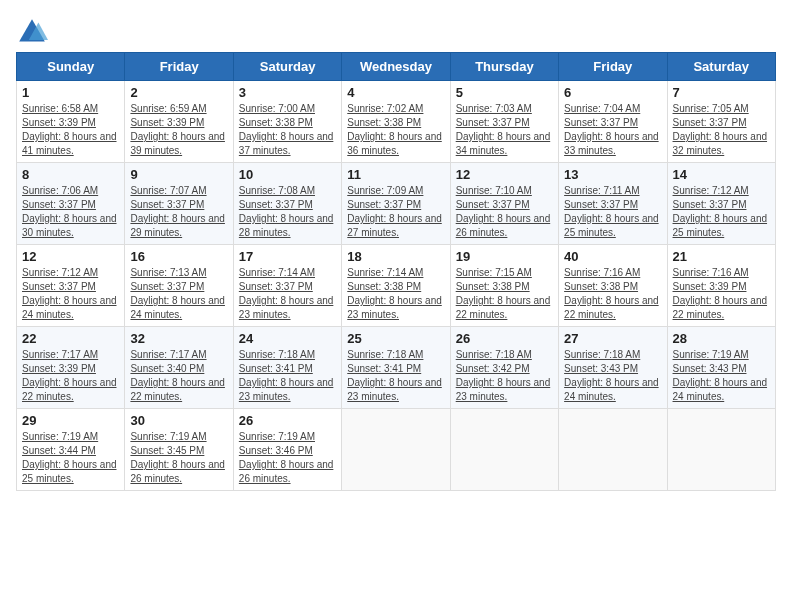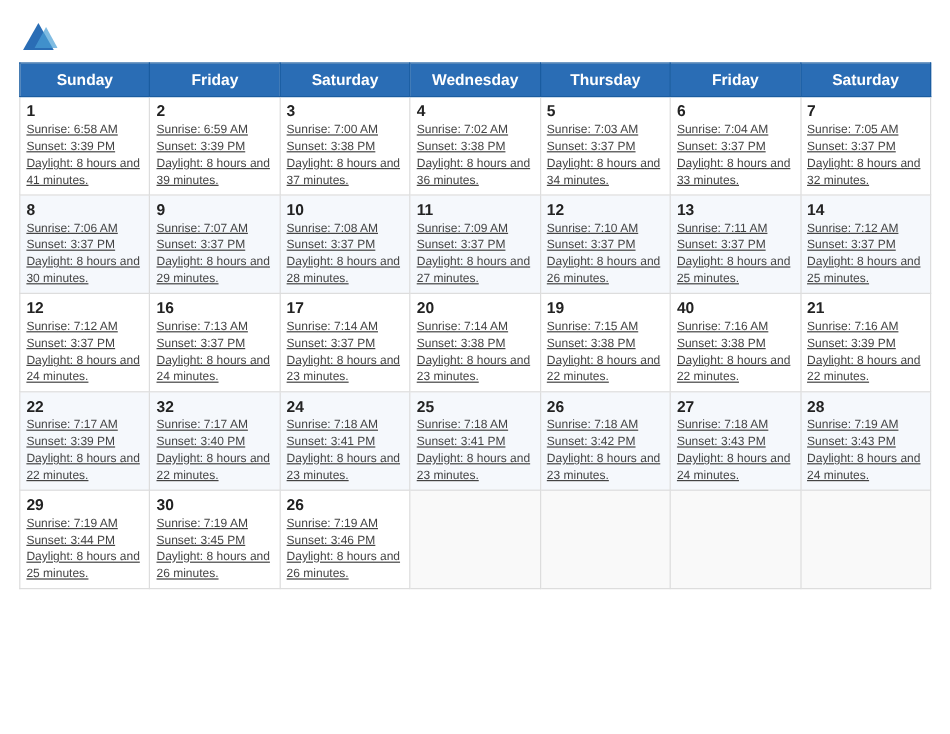--- a/index.html
+++ b/index.html
@@ -196,21 +196,21 @@
         </td>
         <td>
           <span class="day-number">16</span>
           <div class="day-info">Sunrise: 7:13 AM<br>Sunset: 3:37 PM<br>Daylight: 8 hours and 24 minutes.</div>
         </td>
         <td>
           <span class="day-number">17</span>
           <div class="day-info">Sunrise: 7:14 AM<br>Sunset: 3:37 PM<br>Daylight: 8 hours and 23 minutes.</div>
         </td>
         <td>
-          <span class="day-number">20</span>
+          <span class="day-number">18</span>
           <div class="day-info">Sunrise: 7:14 AM<br>Sunset: 3:38 PM<br>Daylight: 8 hours and 23 minutes.</div>
         </td>
         <td>
           <span class="day-number">19</span>
           <div class="day-info">Sunrise: 7:15 AM<br>Sunset: 3:38 PM<br>Daylight: 8 hours and 22 minutes.</div>
         </td>
         <td>
           <span class="day-number">40</span>
           <div class="day-info">Sunrise: 7:16 AM<br>Sunset: 3:38 PM<br>Daylight: 8 hours and 22 minutes.</div>
         </td>

